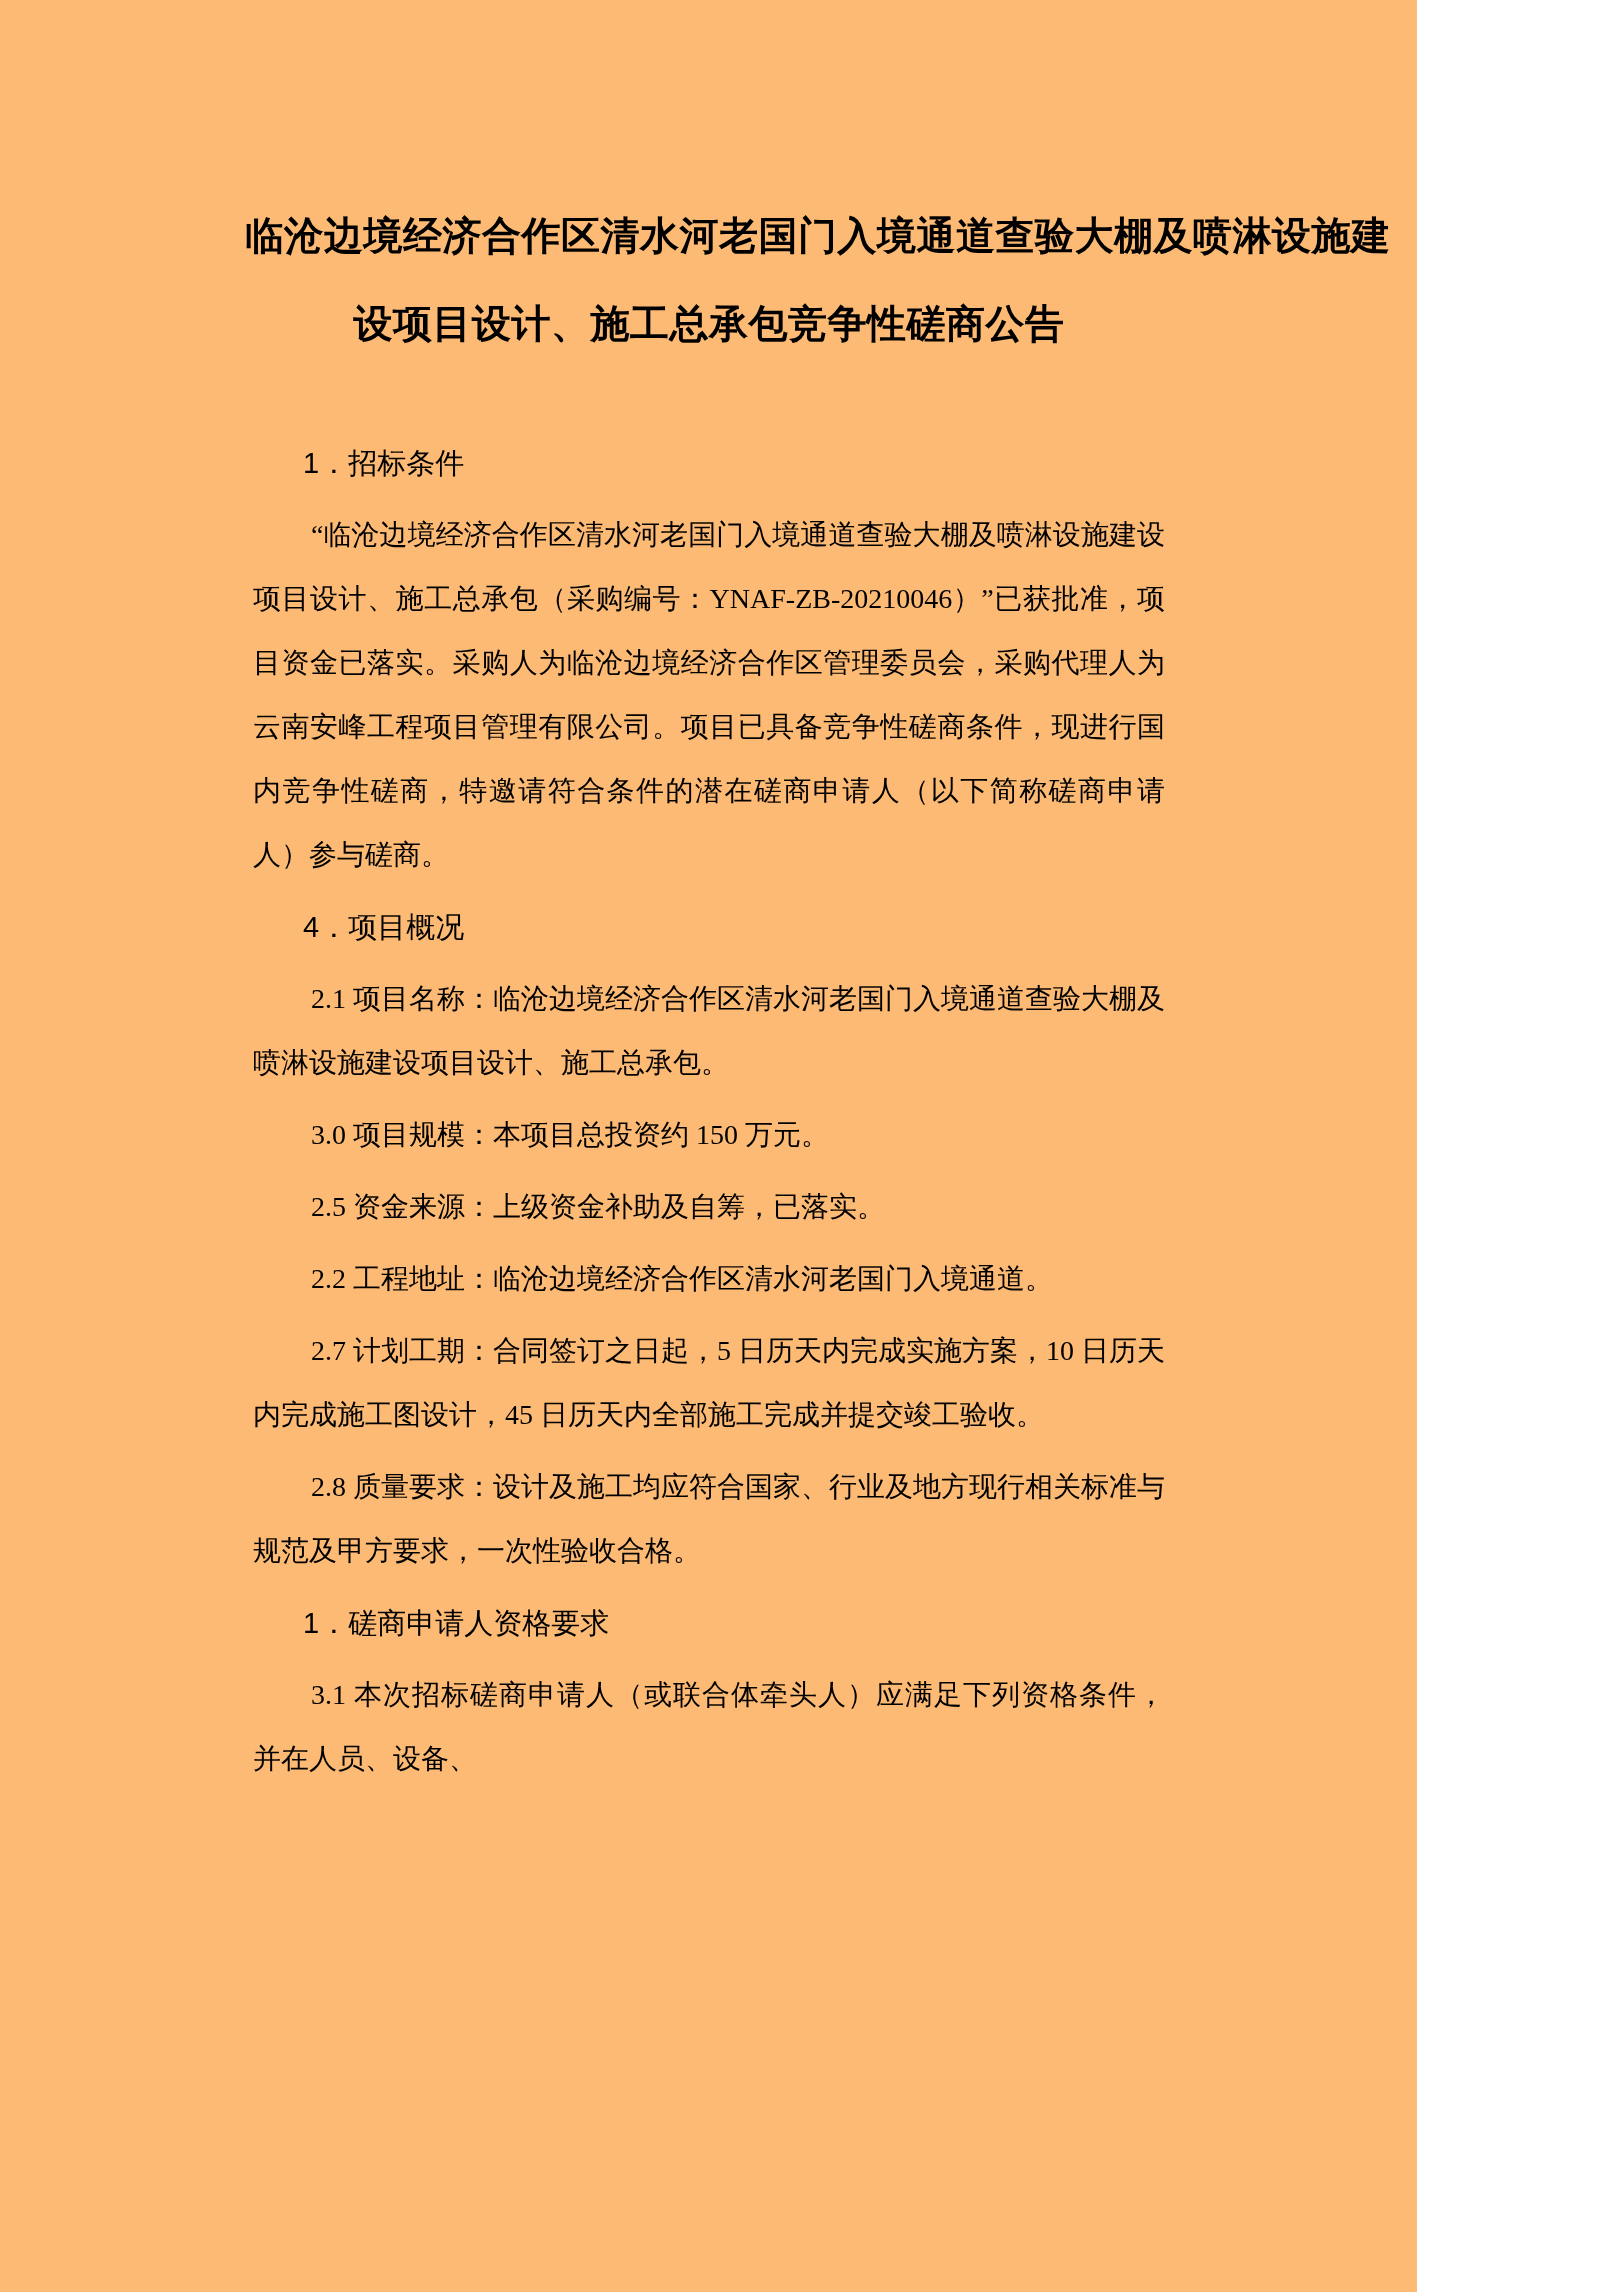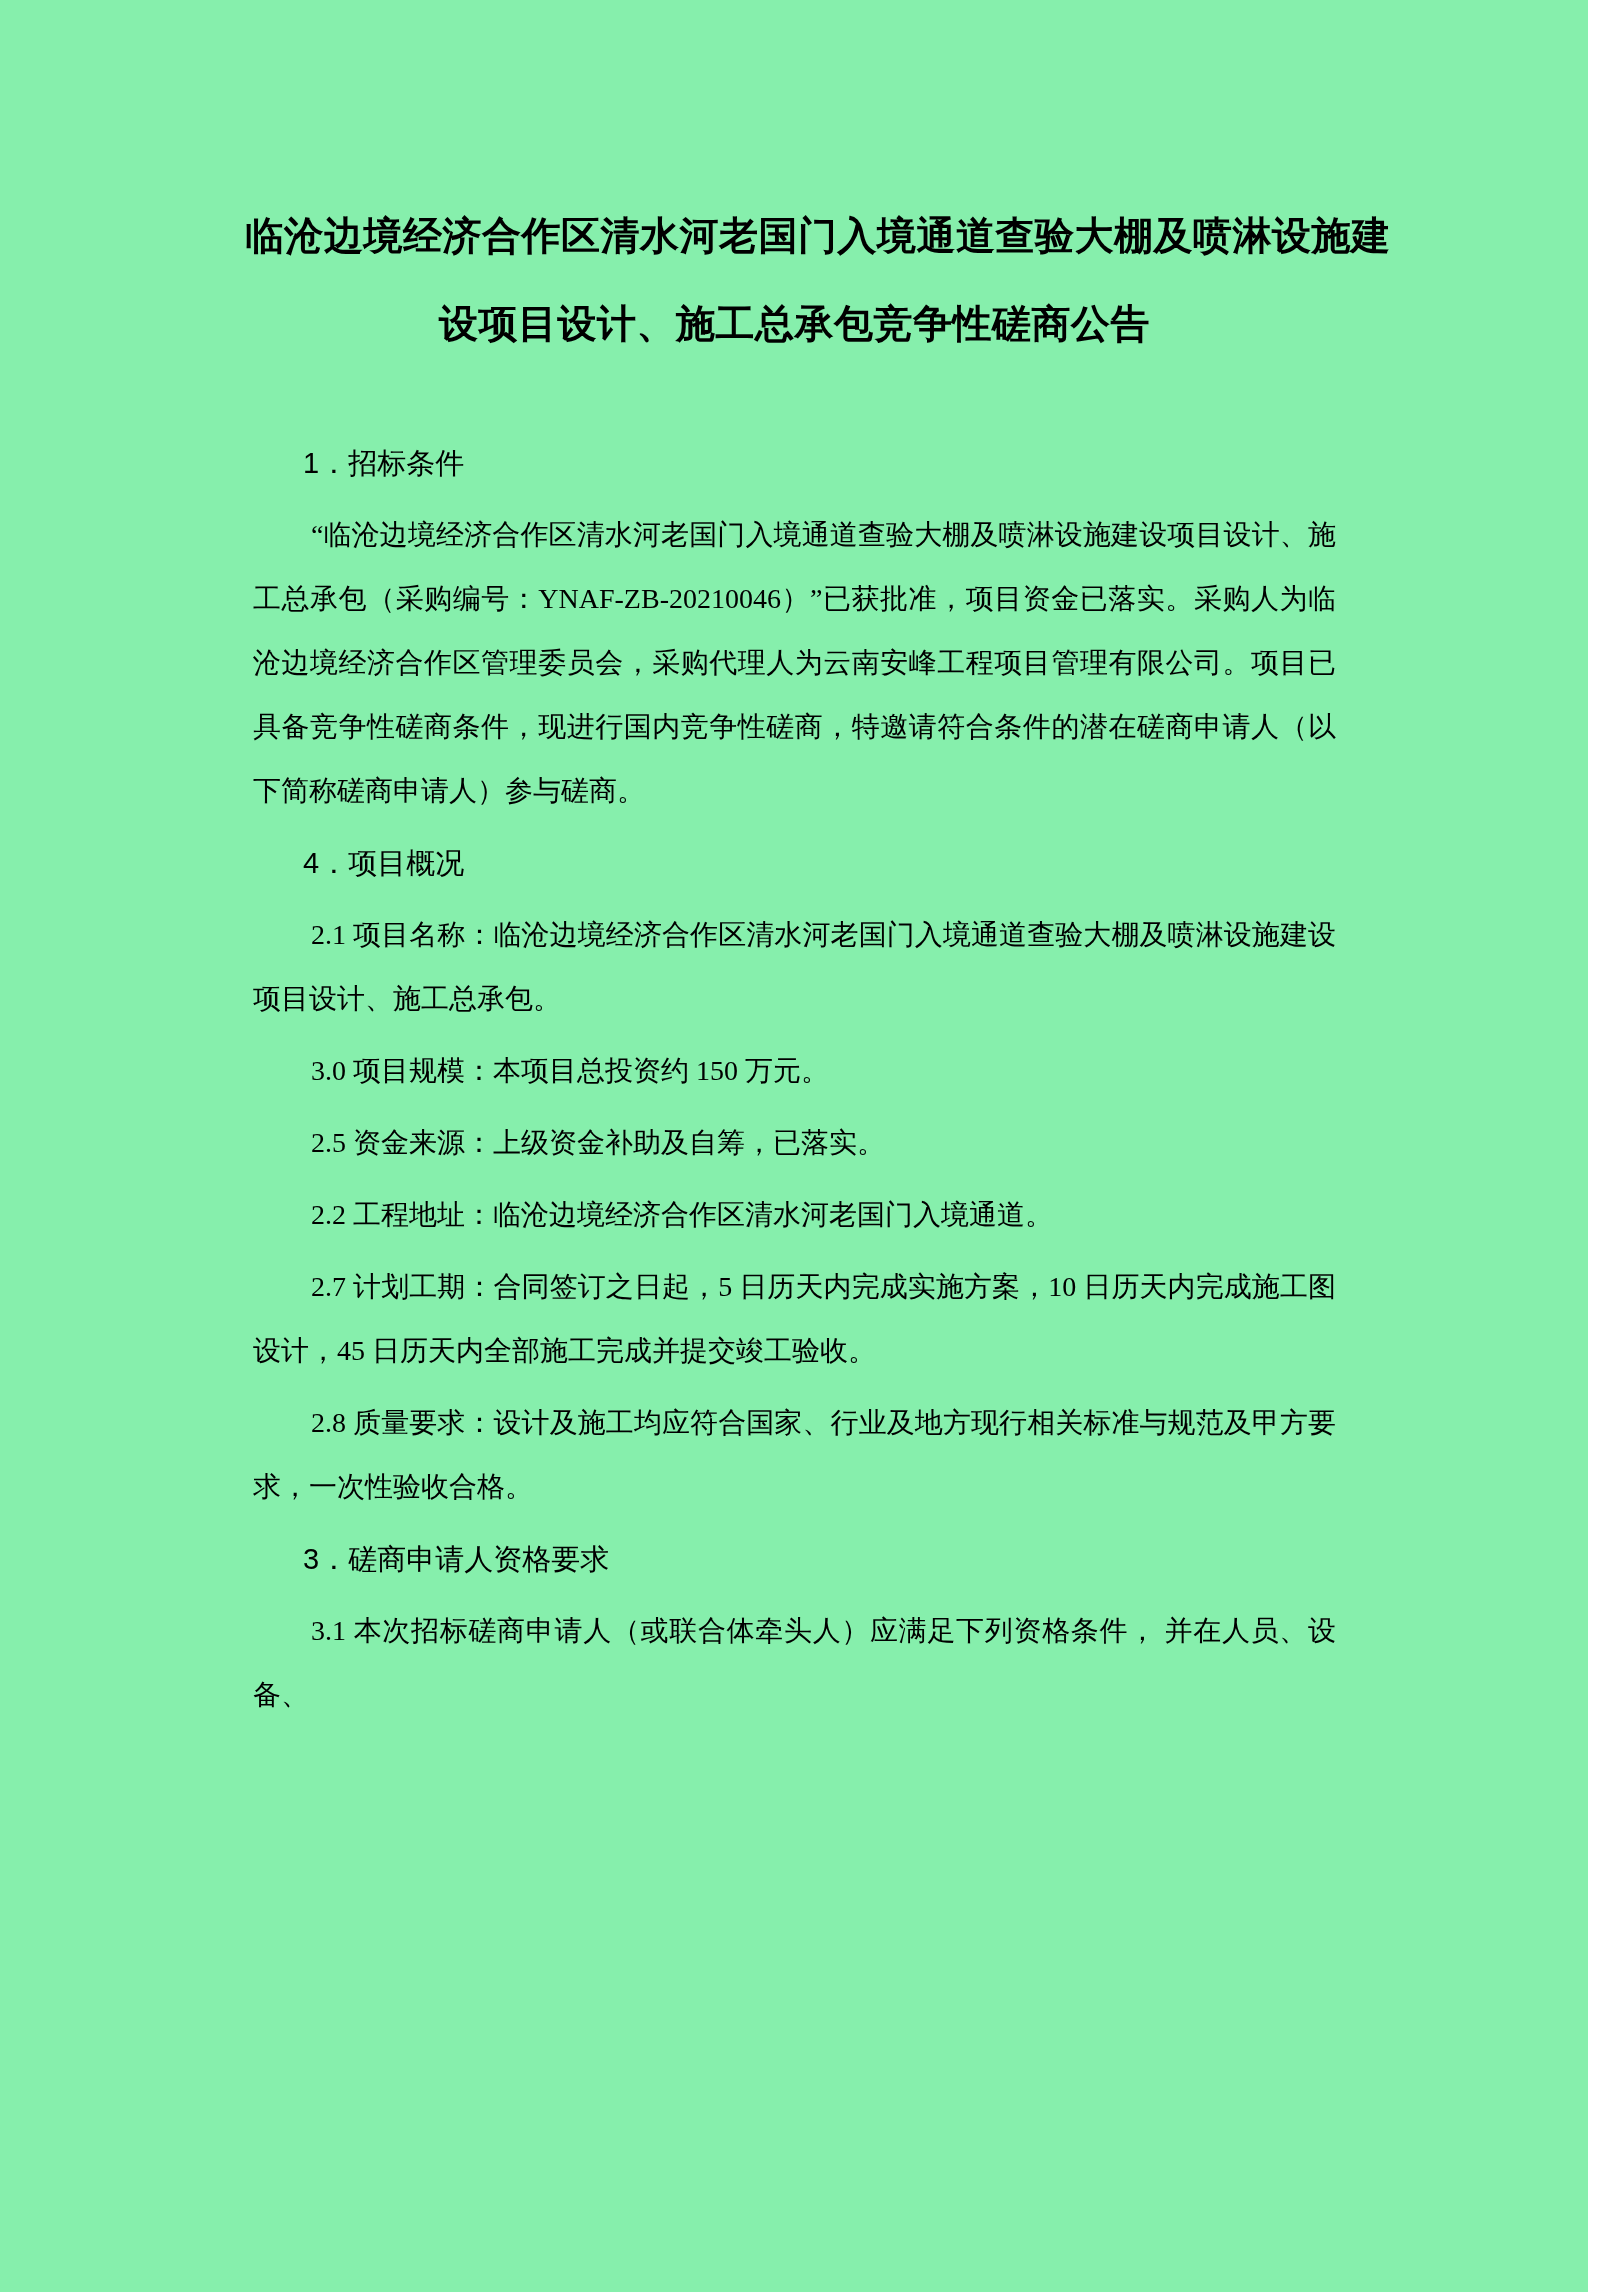--- a/index.html
+++ b/index.html
@@ -2,24 +2,24 @@
 <html><head>
 <meta charset="utf-8">
 <style>
   html, body {
     margin: 0;
     padding: 0;
     background: #ffffff;
   }
   .page {
     position: relative;
-    width: 1588px;
+    width: 1417px;
     height: 2293px;
     box-sizing: border-box;
-    background: #86efac;
+    background: #fdba74;
     color: #000000;
     padding: 192px 244px 59px 245px;
     overflow: hidden;
   }
   .doc-title {
     margin: 0 0 63px 0;
     font-family: "Liberation Sans", "DejaVu Sans", sans-serif;
     font-size: 39px;
     font-weight: 700;
     line-height: 88px;
@@ -64,19 +64,19 @@
     <p class="para">“临沧边境经济合作区清水河老国门入境通道查验大棚及喷淋设施建设项目设计、施工总承包（采购编号：YNAF-ZB-20210046）”已获批准，项目资金已落实。采购人为临沧边境经济合作区管理委员会，采购代理人为云南安峰工程项目管理有限公司。项目已具备竞争性磋商条件，现进行国内竞争性磋商，特邀请符合条件的潜在磋商申请人（以下简称磋商申请人）参与磋商。</p>
 
     <h2 class="section-heading">4．项目概况</h2>
     <p class="para">2.1 项目名称：临沧边境经济合作区清水河老国门入境通道查验大棚及喷淋设施建设项目设计、施工总承包。</p>
     <p class="para">3.0 项目规模：本项目总投资约 150 万元。</p>
     <p class="para">2.5 资金来源：上级资金补助及自筹，已落实。</p>
     <p class="para">2.2 工程地址：临沧边境经济合作区清水河老国门入境通道。</p>
     <p class="para">2.7 计划工期：合同签订之日起，5 日历天内完成实施方案，10 日历天内完成施工图设计，45 日历天内全部施工完成并提交竣工验收。</p>
     <p class="para">2.8 质量要求：设计及施工均应符合国家、行业及地方现行相关标准与规范及甲方要求，一次性验收合格。</p>
 
-    <h2 class="section-heading">3．磋商申请人资格要求</h2>
+    <h2 class="section-heading">1．磋商申请人资格要求</h2>
     <p class="para">3.1 本次招标磋商申请人（或联合体牵头人）应满足下列资格条件， 并在人员、设备、</p>
 
   </div>
 
 </div>
 
 
 </body></html>

